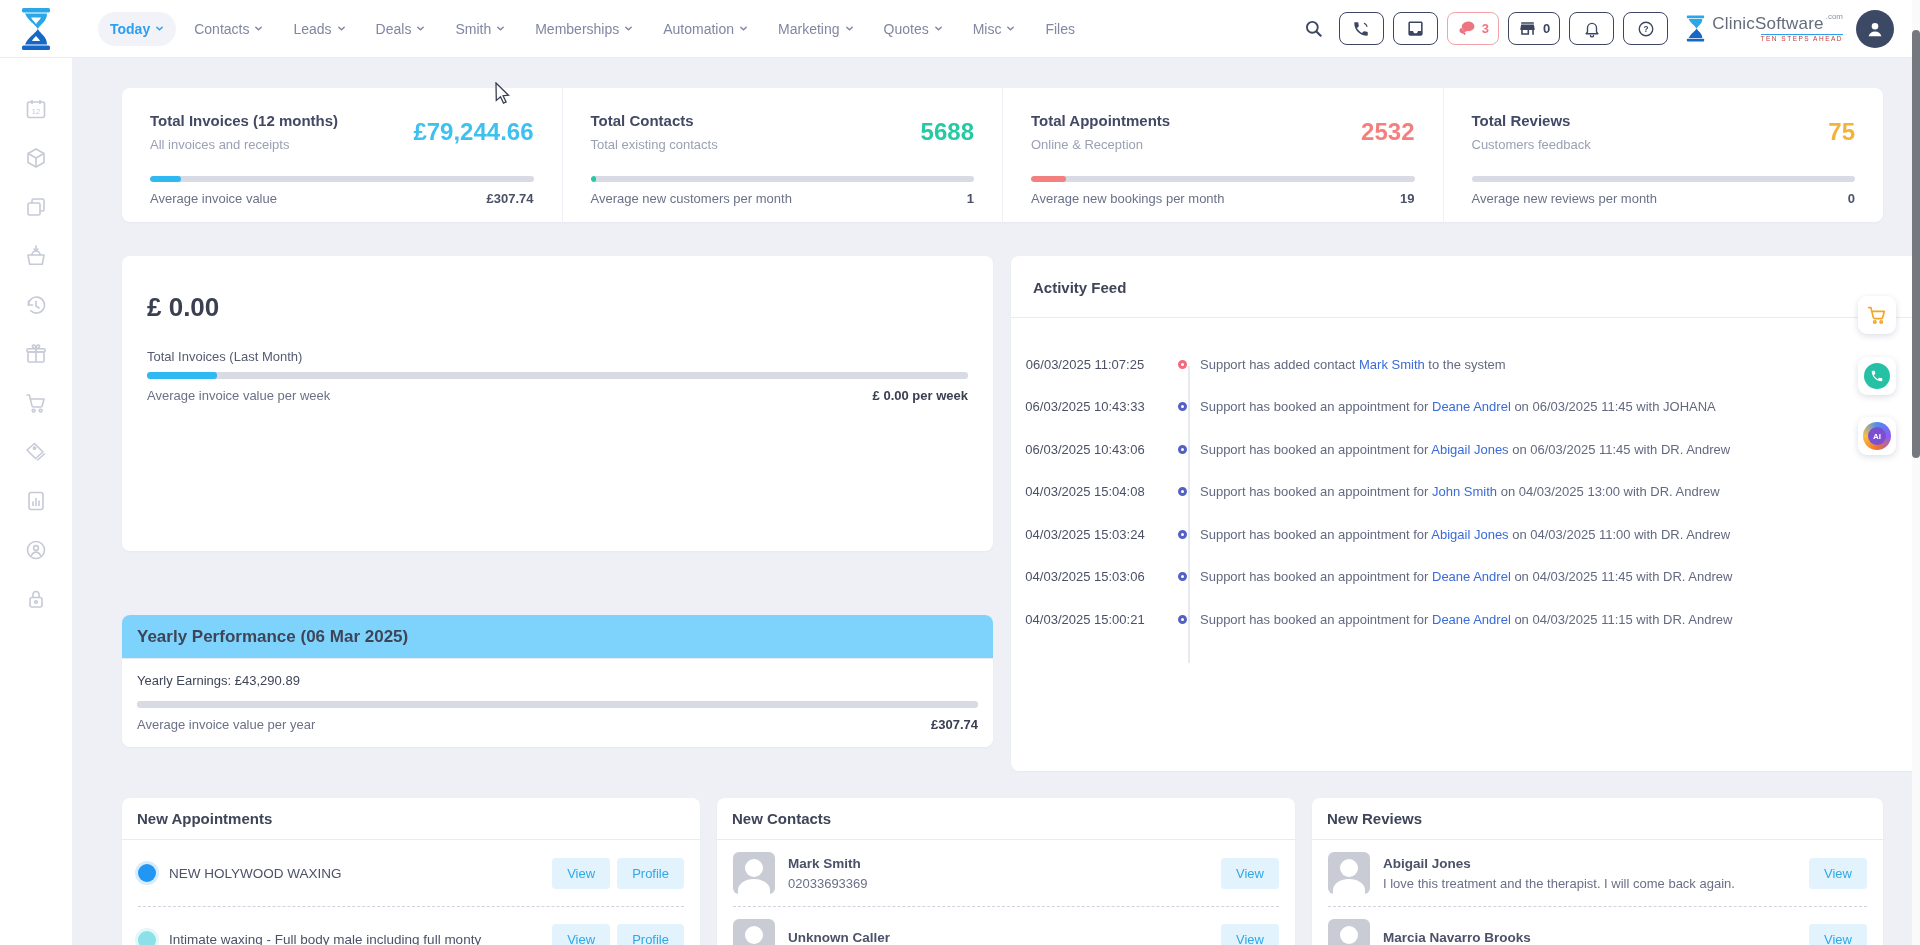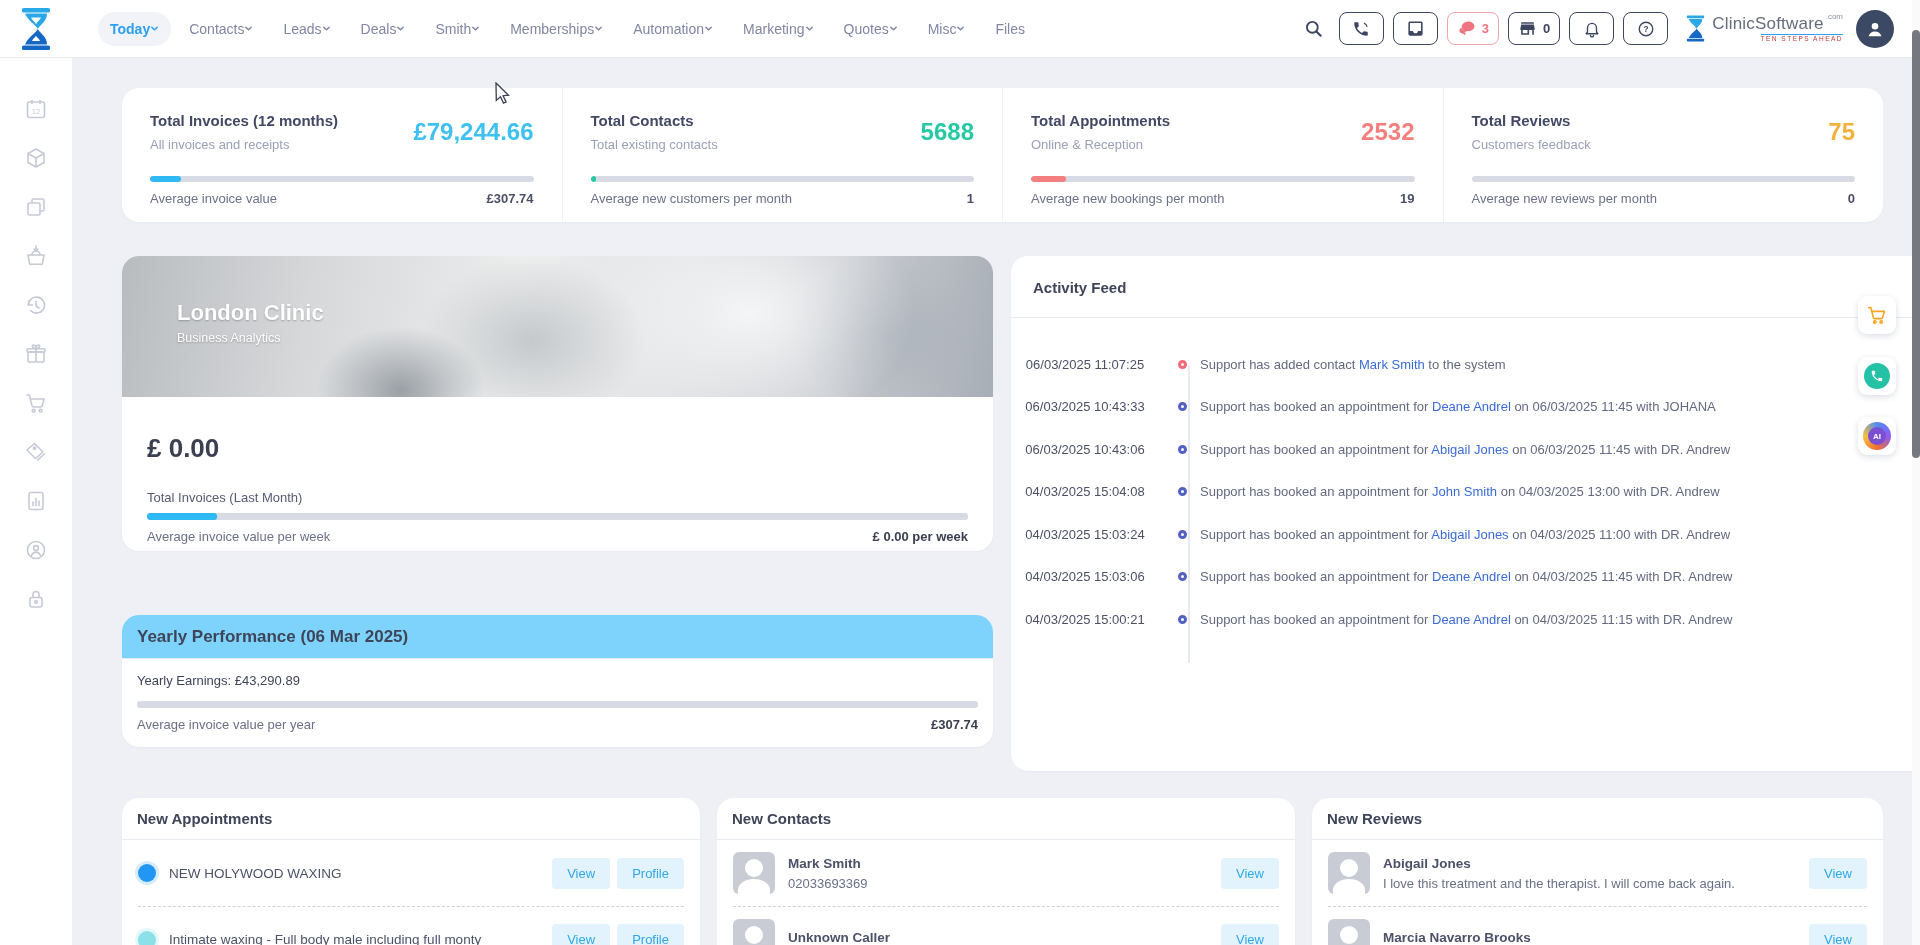--- a/index.html
+++ b/index.html
@@ -4,21 +4,21 @@
 <style>
   * { margin:0; padding:0; box-sizing:border-box; }
   html,body { width:1920px; height:945px; overflow:hidden; }
   body { font-family:"Liberation Sans", sans-serif; background:#eef0f6; position:relative; color:#434965; }
 
   
   .topbar { position:absolute; top:0; left:0; width:1920px; height:57px; background:#fff; z-index:40;
             display:flex; align-items:center; box-shadow:0 1px 0 #e9ebf1; }
   .logo-box { width:72px; display:flex; justify-content:center; align-items:center; }
   .nav { display:flex; align-items:center; gap:6px; margin-left:26px; }
-  .nav-item { display:flex; align-items:center; padding:9px 12px; font-size:14px; color:#8186a3;
+  .nav-item { display:flex; align-items:center; gap:5px; padding:9px 12px; font-size:14px; color:#8186a3;
               cursor:pointer; border-radius:18px; white-space:nowrap; }
   .nav-item.active { background:#f1f3f9; color:#2d9ff0; font-weight:bold; }
   .chev { width:9px; height:9px; display:inline-block; }
   .chev svg { display:block; }
   .top-right { margin-left:auto; display:flex; align-items:center; gap:9px; padding-right:26px; }
   .icon-btn { height:33px; min-width:45px; border:1.5px solid #3d4660; border-radius:8px; background:#fff;
               display:flex; align-items:center; justify-content:center; gap:6px; padding:0 9px; cursor:pointer; }
   .icon-btn.red { border-color:#f2a4a8; }
   .icon-btn .cnt { font-size:13px; color:#3d4660; font-weight:bold; }
   .icon-btn.red .cnt { color:#ee7480; }
@@ -34,21 +34,21 @@
                    align-items:center; justify-content:center; cursor:pointer; margin-left:4px; }
 
   
   .sidebar { position:absolute; top:57px; left:0; width:72px; height:888px; background:#fff; z-index:30;
              display:flex; flex-direction:column; align-items:center; padding-top:40px; gap:25px; }
   .side-icon { width:24px; height:24px; color:#c6cad6; cursor:pointer; display:flex; align-items:center; justify-content:center; }
   .side-icon svg { display:block; }
 
   
   .main { position:absolute; top:57px; left:72px; width:1848px; height:888px; }
-  .card { background:#fff; border-radius:17px; position:absolute; box-shadow:0 1px 2px rgba(60,70,110,.04); }
+  .card { background:#fff; border-radius:8px; position:absolute; box-shadow:0 1px 2px rgba(60,70,110,.04); }
 
   
   .stats { left:50px; top:31px; width:1761px; height:134px; display:flex; }
   .stat { flex:1; padding:24px 28px 16px; display:flex; flex-direction:column; }
   .stat + .stat { border-left:1px solid #f0f1f6; }
   .stat-top { display:flex; justify-content:space-between; }
   .stat-title { font-size:15px; font-weight:bold; color:#434965; margin-bottom:8px; }
   .stat-sub { font-size:13px; color:#9ba0b5; }
   .stat-value { font-size:24px; font-weight:bold; margin-top:6px; white-space:nowrap; }
   .v-blue { color:#3fc1f0; } .v-teal { color:#27c9a4; } .v-coral { color:#f3807e; } .v-amber { color:#f2b33c; }
@@ -456,26 +456,20 @@
           <div class="bar-fill f-amber" style="width: 0%;"></div>
         </div>
       <div class="stat-foot">
         <span class="lab">Average new reviews per month</span>
         <span class="val">0</span>
       </div>
     </div>
   </section>
 
   <section class="card clinic">
-    <div class="clinic-photo">
-      <div class="clinic-photo-title">
-        <div class="clinic-name">London Clinic</div>
-        <div class="clinic-sub">Business Analytics</div>
-      </div>
-    </div>
     <div class="clinic-body">
       <div class="clinic-amount">£ 0.00</div>
       <div class="clinic-metric">Total Invoices (Last Month)</div>
       <div class="bar" style="margin-top:0;height:7px;">
         <div class="bar-fill f-blue" style="width: 8.5%;"></div>
       </div>
       <div class="clinic-foot">
         <span class="lab">Average invoice value per week</span>
         <span class="val">£ 0.00 per week</span>
       </div>

